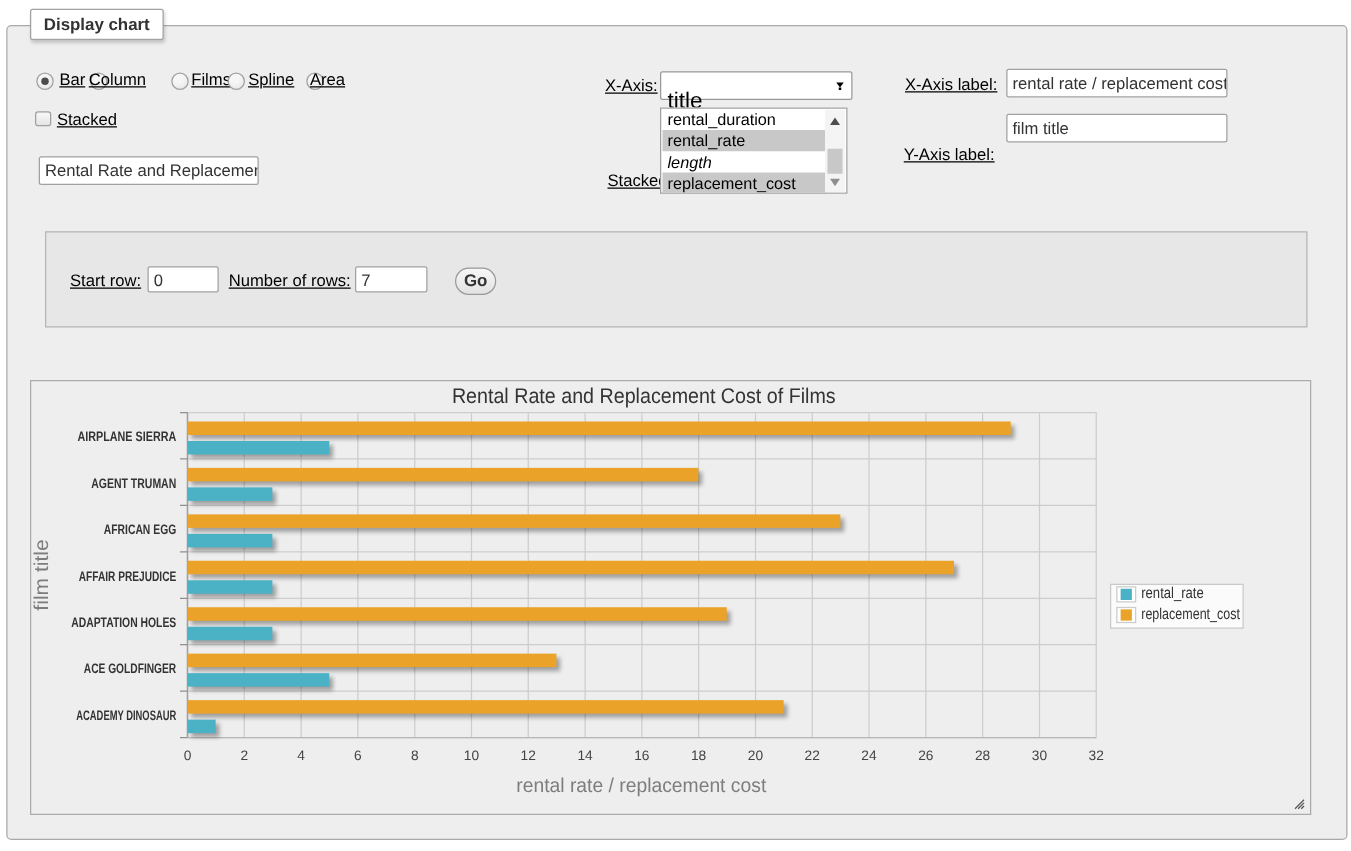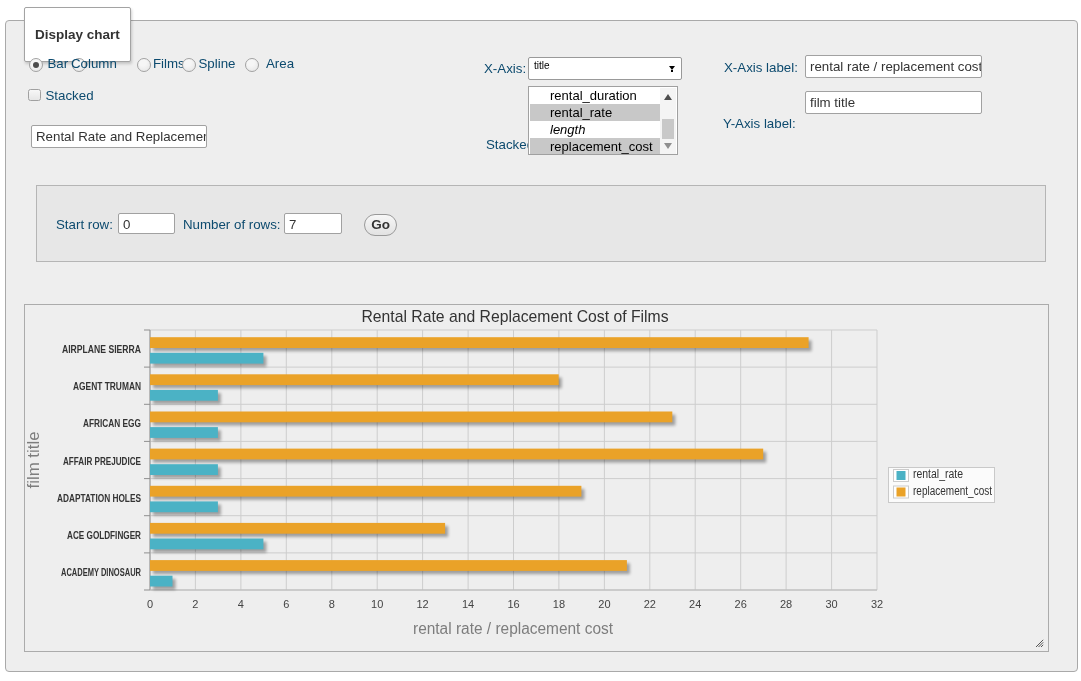--- a/index.html
+++ b/index.html
@@ -1,56 +1,56 @@
 <!DOCTYPE html>
 <html><head>
 <meta charset="utf-8">
 <style>
   html,body{margin:0;padding:0;}
   body{width:1081px;height:681px;background:#fff;font-family:"Liberation Sans",sans-serif;position:relative;overflow:hidden;}
   .abs{position:absolute;}
   #fieldset{left:5px;top:20px;width:1071px;height:650px;border:1px solid #a9a9a9;border-radius:4px;background:#eeeeee;}
-  #legendbox{left:24px;top:7px;height:23px;background:#fff;border:1px solid #a3a3a3;border-radius:2px;box-shadow:1px 2px 3px rgba(0,0,0,0.18);padding:15px 10px;line-height:23px;font-size:13.5px;font-weight:bold;color:#333;}
-  .lbl{font-size:13.3px;color:#0c4a6e;}
+  #legendbox{left:24px;top:7px;height:23px;background:#fff;border:1px solid #a3a3a3;border-radius:2px;box-shadow:1px 2px 3px rgba(0,0,0,0.18);padding:0 10px;line-height:23px;font-size:13.5px;font-weight:bold;color:#333;}
+  .lbl{font-size:13.3px;color:#000000;text-decoration:underline;}
   .radio{width:12px;height:12px;border:1px solid #a2a2a2;border-radius:50%;background:radial-gradient(circle at 40% 30%,#f6f6f6 30%,#e3e3e3);}
   .radio.sel::after{content:"";position:absolute;left:3px;top:3px;width:6px;height:6px;border-radius:50%;background:#4c4c4c;}
   .checkbox{width:10.5px;height:10.5px;border:1px solid #a0a0a0;border-radius:2.5px;background:linear-gradient(#f7f7f7,#e6e6e6);}
   .tinput{background:#fff;border:1px solid #a1a1a1;border-radius:2px;font-size:13.3px;color:#333;line-height:21px;padding:0 0 0 4px;white-space:nowrap;overflow:hidden;box-sizing:border-box;}
   #midbox{left:36px;top:185px;width:1008px;height:75px;border:1px solid #b5b5b5;background:#e7e7e7;}
   #gobtn{left:364px;top:213.5px;width:33px;height:22px;border:1px solid #999;border-radius:11px;background:linear-gradient(#f7f7f7,#e2e2e2);font-size:13.5px;font-weight:bold;color:#333;text-align:center;line-height:20px;box-sizing:border-box;}
   #chartbox{left:24px;top:303.5px;width:1024.5px;height:348px;border:1px solid #ababab;box-sizing:border-box;}
   #mselect{left:528px;top:86px;width:150px;height:69px;background:#fff;border:1px solid #a0a0a0;box-sizing:border-box;overflow:hidden;}
-  .opt{position:absolute;left:1px;width:131px;height:17px;font-size:13px;color:#000;line-height:17px;padding-left:20px;box-sizing:border-box;white-space:nowrap;}
+  .opt{position:absolute;left:1px;width:131px;height:17px;font-size:13px;color:#000;line-height:17px;padding-left:4px;box-sizing:border-box;white-space:nowrap;}
   .optsel{background:#c8c8c8;}
   #sel{left:528px;top:57px;width:154px;height:23px;background:#fff;border:1px solid #999;border-radius:2px;box-sizing:border-box;}
 </style>
 </head>
 <body>
 <div class="abs" id="fieldset"></div>
 <div class="abs" id="legendbox">Display chart</div>
 
 <div class="abs radio sel" style="left:29px;top:57.5px;"></div>
 <div class="abs lbl" style="left:47.5px;top:55.5px;">Bar</div>
 <div class="abs radio" style="left:72px;top:57.5px;"></div>
 <div class="abs lbl" style="left:71px;top:55.5px;">Column</div>
 <div class="abs radio" style="left:136.5px;top:57.5px;"></div>
 <div class="abs lbl" style="left:153px;top:55.5px;">Films</div>
 <div class="abs radio" style="left:181.5px;top:57.5px;"></div>
 <div class="abs lbl" style="left:198.5px;top:55.5px;">Spline</div>
 <div class="abs radio" style="left:244.5px;top:57.5px;"></div>
-<div class="abs lbl" style="left:266px;top:55.5px;">Area</div>
+<div class="abs lbl" style="left:248px;top:55.5px;">Area</div>
 
 <div class="abs checkbox" style="left:28px;top:88.5px;"></div>
 <div class="abs lbl" style="left:45.5px;top:87.5px;">Stacked</div>
 
 <div class="abs tinput" style="left:31px;top:125px;width:176px;height:23px;">Rental Rate and Replacement Cost</div>
 
 <div class="abs lbl" style="left:484px;top:61px;">X-Axis:</div>
 <div class="abs" id="sel">
-    <span style="position:absolute;left:5px;top:2px;font-size:10px;color:#000;">title</span>
+    <span style="position:absolute;left:5px;top:12px;font-size:18px;color:#000;">title</span>
   <span style="position:absolute;right:5.6px;top:7.5px;width:0;height:0;border-left:3.2px solid transparent;border-right:3.2px solid transparent;border-top:4.8px solid #000;"></span>
     <span style="position:absolute;right:7.6px;top:11.6px;width:2.4px;height:2.6px;background:#000;"></span>
 </div>
 
 <div class="abs lbl" style="left:486px;top:137px;">Stacked:</div>
 <div class="abs" id="mselect">
   <div class="opt" style="top:0px;">rental_duration</div>
   <div class="opt optsel" style="top:17px;">rental_rate</div>
   <div class="opt" style="top:34px;font-style:italic;">length</div>
   <div class="opt optsel" style="top:51px;">replacement_cost</div>

